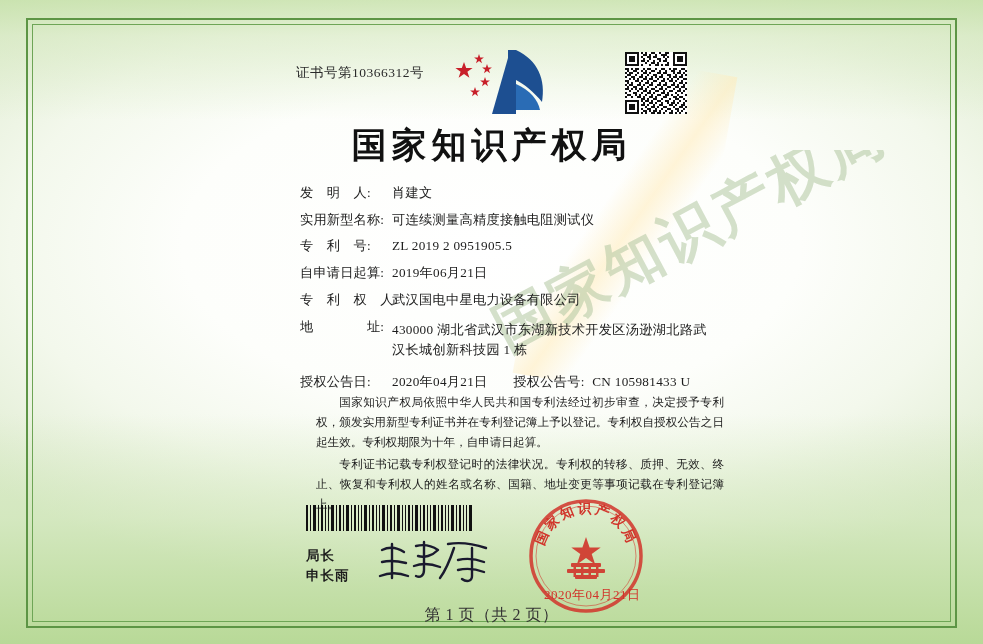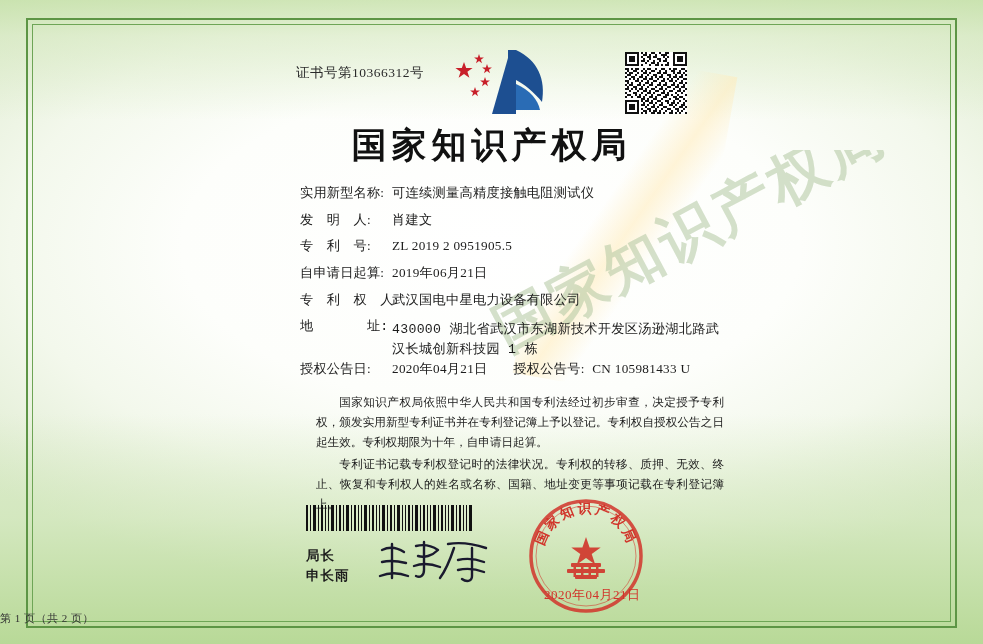--- a/index.html
+++ b/index.html
@@ -137,21 +137,21 @@
     flex: 0 0 92px;
     white-space: nowrap;
     letter-spacing: 0.2px;
   }
   .field-value {
     flex: 1;
     white-space: nowrap;
     letter-spacing: 0.3px;
   }
   .field-value.wrap { white-space: normal; line-height: 1.55; }
-  .field-row.tall { margin-bottom: 2px; font-family: Liberation Mono, monospace; }
+  .field-row.tall { margin-bottom: 15px; }
   .inline-label {
     display: inline-block;
     margin-left: 22px;
     margin-right: 4px;
   }
 
   
   .paras {
     position: absolute;
     left: 300px;
@@ -211,21 +211,22 @@
     font-size: 13px;
     color: #d1342a;
     letter-spacing: 0.5px;
     font-family: "Liberation Serif", serif;
   }
 
   .page-footer {
     position: absolute;
     left: 0; right: 0;
     bottom: 18px;
-    font-size: 11px;
+    text-align: center;
+    font-size: 16px;
     color: #333;
     letter-spacing: 0.5px;
   }
 </style>
 </head>
 <body>
 
 <div id="certificate">
 
   <div class="top-wash"></div>
@@ -519,26 +520,26 @@
           <rect x="27" y="30" width="1" height="1"></rect>
           <rect x="30" y="30" width="1" height="1"></rect>
       </g>
     </svg>
   </div>
 
   <div class="title">国家知识产权局</div>
 
   <div class="fields">
     <div class="field-row">
+      <div class="field-label">发　明　人:</div>
+      <div class="field-value">肖建文</div>
+    </div>
+    <div class="field-row">
       <div class="field-label">实用新型名称:</div>
       <div class="field-value">可连续测量高精度接触电阻测试仪</div>
-    </div>
-    <div class="field-row">
-      <div class="field-label">发　明　人:</div>
-      <div class="field-value">肖建文</div>
     </div>
     <div class="field-row">
       <div class="field-label">专　利　号:</div>
       <div class="field-value">ZL 2019 2 0951905.5</div>
     </div>
     <div class="field-row">
       <div class="field-label">自申请日起算:</div>
       <div class="field-value">2019年06月21日</div>
     </div>
     <div class="field-row">

